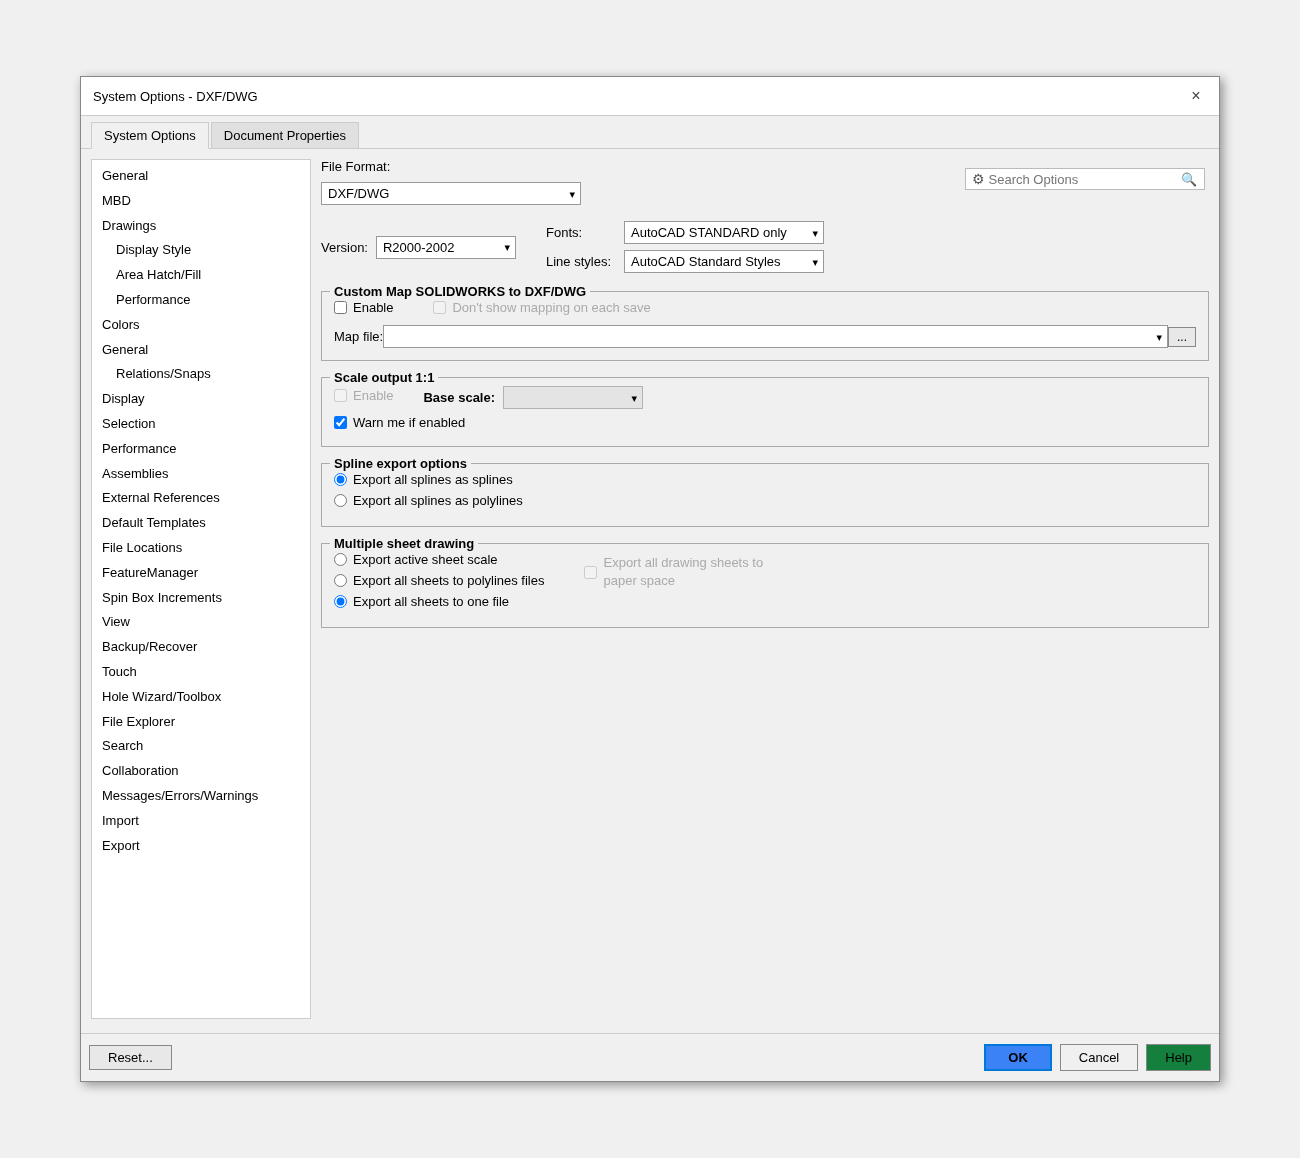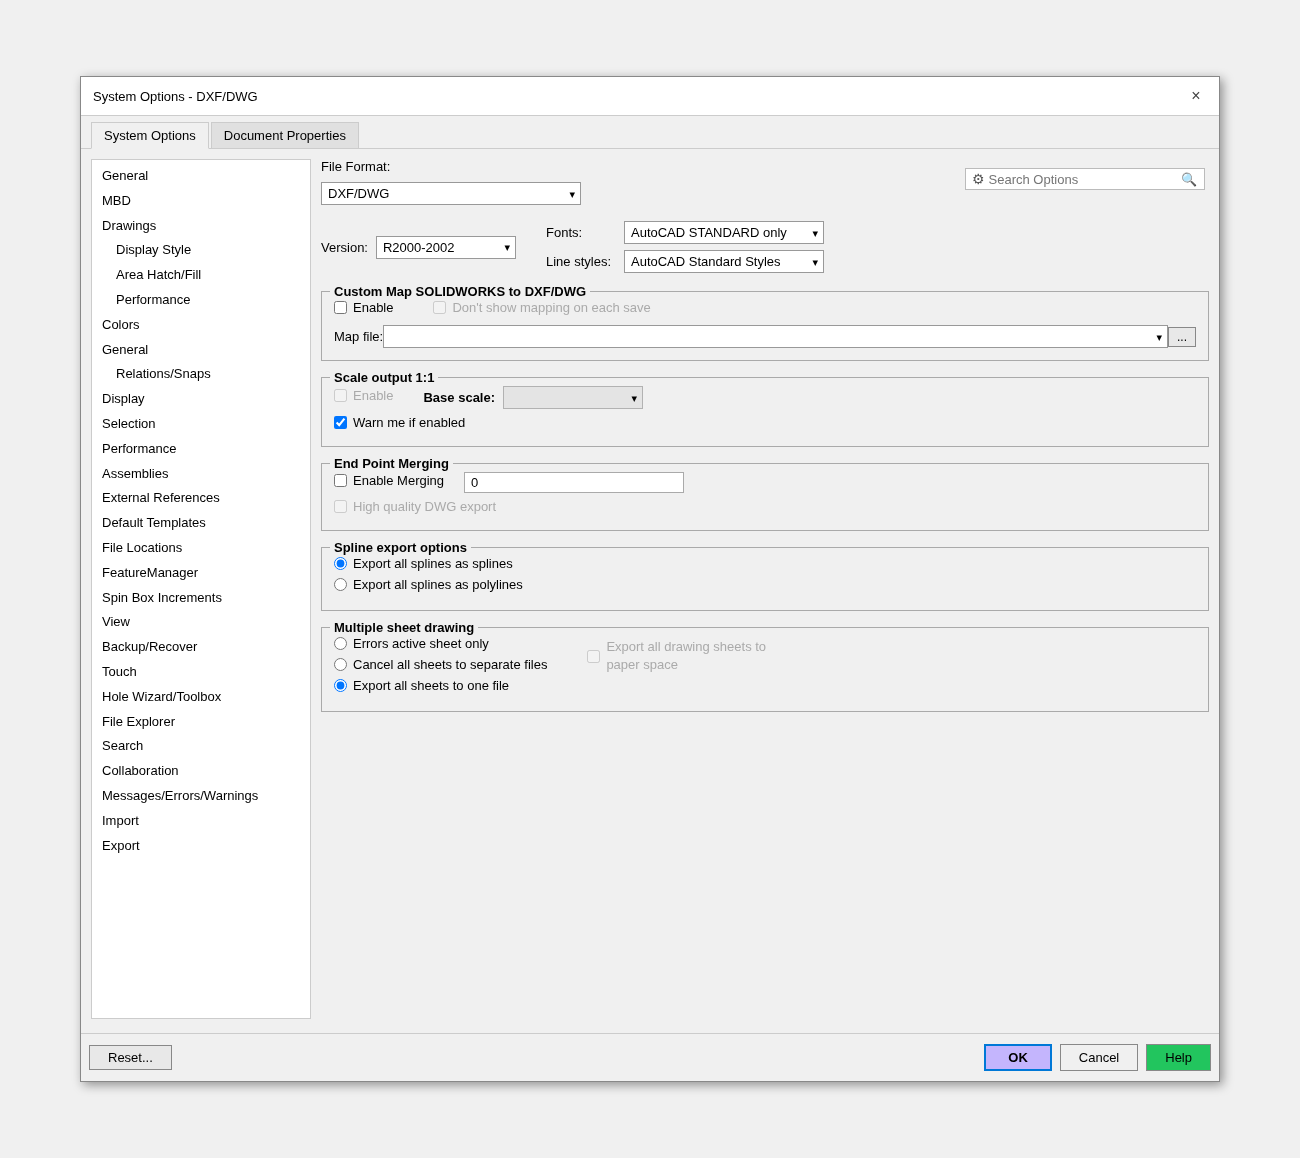--- a/index.html
+++ b/index.html
@@ -28,23 +28,23 @@
     .checkbox-row input[type=checkbox] { width: 13px; height: 13px; }
     .checkbox-row label { color: #000; }
     .checkbox-row.disabled label { color: #aaa; }
     .radio-row { display: flex; align-items: center; gap: 6px; margin-bottom: 6px; }
     .radio-row input[type=radio] { width: 13px; height: 13px; }
     .map-file-row { display: flex; align-items: center; gap: 0; margin-top: 4px; }
     .browse-btn { padding: 2px 6px; border: 1px solid #888; background: #e8e8e8; cursor: pointer; font-size: 12px; min-width: 28px; }
     .merging-input { width: 220px; padding: 2px 6px; border: 1px solid #aaa; background: white; }
     .footer { display: flex; justify-content: space-between; align-items: center; padding: 10px 8px; border-top: 1px solid #ccc; margin-top: 4px; }
     .reset-btn { padding: 4px 18px; border: 1px solid #888; background: #e8e8e8; cursor: pointer; font-size: 13px; }
-    .ok-btn { padding: 4px 22px; border: 2px solid #0078d7; background: #c4b5fd; cursor: pointer; font-size: 13px; font-weight: bold; }
+    .ok-btn { padding: 4px 22px; border: 2px solid #0078d7; background: #3b82f6; cursor: pointer; font-size: 13px; font-weight: bold; }
     .cancel-btn { padding: 4px 18px; border: 1px solid #888; background: #f0f0f0; cursor: pointer; font-size: 13px; }
-    .help-btn { padding: 4px 18px; border: 1px solid #888; background: #22c55e; cursor: pointer; font-size: 13px; }
+    .help-btn { padding: 4px 18px; border: 1px solid #888; background: #15803d; cursor: pointer; font-size: 13px; }
     .search-container { position: absolute; right: 14px; top: 52px; display: flex; align-items: center; border: 1px solid #bbb; background: white; padding: 2px 6px; width: 240px; z-index: 10; }
     .search-container input { border: none; outline: none; font-size: 13px; flex: 1; color: #888; }
     .search-container .gear-icon { margin-right: 4px; color: #555; font-size: 14px; }
     .label-select-pair { display: flex; align-items: center; gap: 8px; }
   </style>
 </head>
 <body>
 
 <div class="dialog">
 
@@ -182,58 +182,44 @@
               </select>
             </div>
           </div>
         </div>
         <div class="checkbox-row">
           <input type="checkbox" id="warnScale" checked="" style="">
           <label for="warnScale">Warn me if enabled</label>
         </div>
       </div>
 
-      <div class="group-box" style="margin-bottom:8px;">
-        <span class="group-box-title">End Point Merging</span>
-        <div style="display:flex; align-items:center; gap:20px; margin-bottom:6px;">
-          <div class="checkbox-row">
-            <input type="checkbox" id="enableMerging" style="">
-            <label for="enableMerging">Enable Merging</label>
-          </div>
-          <input type="text" class="merging-input" value="0" style="width: 220px;">
-        </div>
-        <div class="checkbox-row disabled">
-          <input type="checkbox" id="highQuality" disabled="" style="">
-          <label for="highQuality" style="color:#aaa;">High quality DWG export</label>
-        </div>
-      </div>
 
       <div class="group-box" style="margin-bottom:8px;">
         <span class="group-box-title">Spline export options</span>
         <div class="radio-row">
           <input type="radio" name="splineExport" id="exportSplines" checked="" style="">
           <label for="exportSplines">Export all splines as splines</label>
         </div>
         <div class="radio-row">
           <input type="radio" name="splineExport" id="exportPolylines" style="">
           <label for="exportPolylines">Export all splines as polylines</label>
         </div>
       </div>
 
       <div class="group-box" style="margin-bottom:8px;">
         <span class="group-box-title">Multiple sheet drawing</span>
         <div style="display:flex; gap:40px;">
           <div style="display:flex; flex-direction:column;">
             <div class="radio-row">
               <input type="radio" name="sheetExport" id="exportActive" style="">
-              <label for="exportActive">Errors active sheet only</label>
+              <label for="exportActive">Export active sheet scale</label>
             </div>
             <div class="radio-row">
               <input type="radio" name="sheetExport" id="exportSeparate" style="">
-              <label for="exportSeparate">Cancel all sheets to separate files</label>
+              <label for="exportSeparate">Export all sheets to polylines files</label>
             </div>
             <div class="radio-row">
               <input type="radio" name="sheetExport" id="exportOne" checked="" style="">
               <label for="exportOne">Export all sheets to one file</label>
             </div>
           </div>
           <div style="display:flex; align-items:flex-start; padding-top:2px;">
             <div class="checkbox-row disabled">
               <input type="checkbox" id="exportAllPaper" disabled="" style="">
               <label for="exportAllPaper" style="color:#aaa; max-width:180px; line-height:1.4;">Export all drawing sheets to paper space</label>

